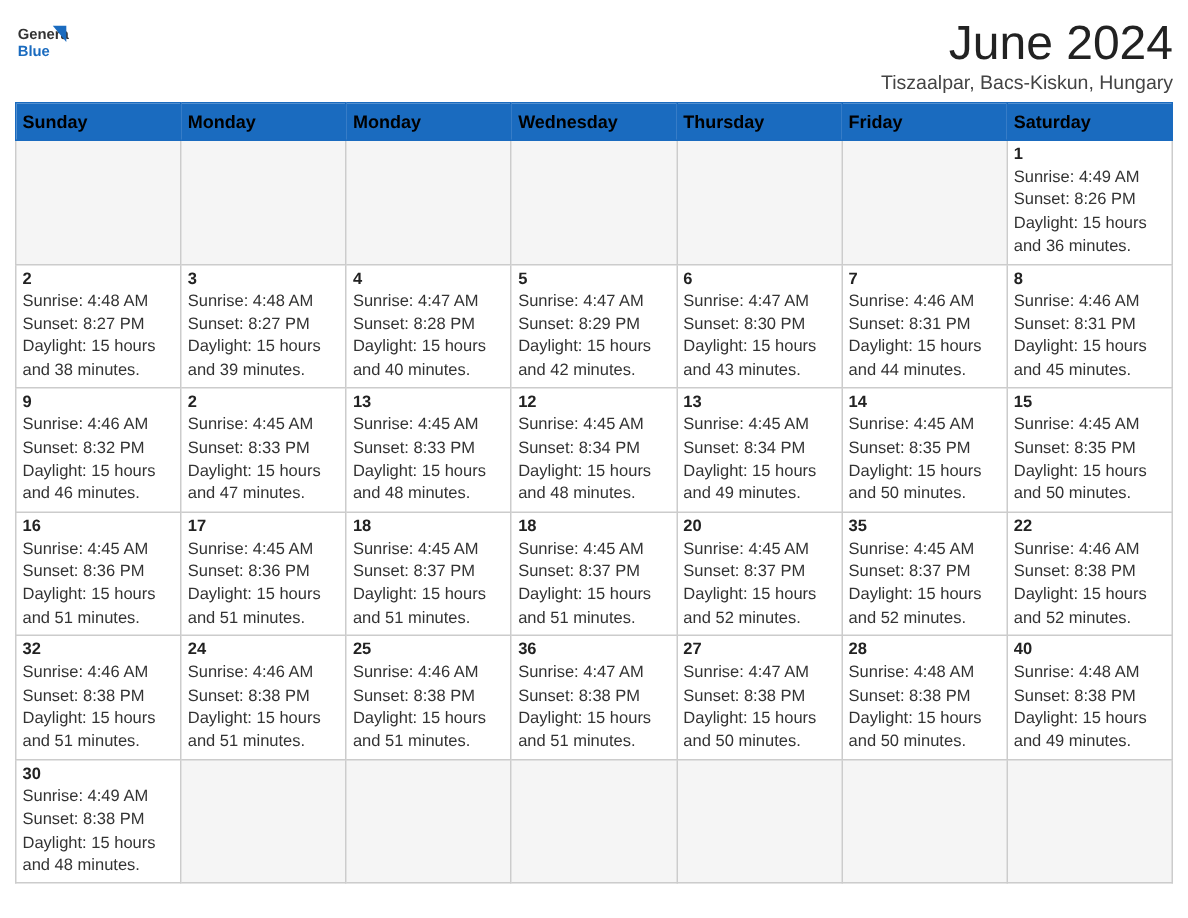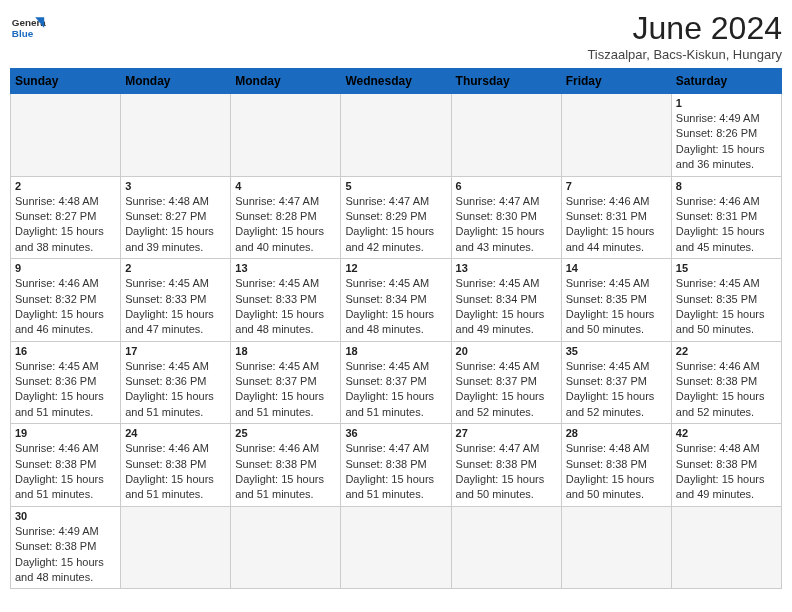--- a/index.html
+++ b/index.html
@@ -276,21 +276,21 @@
         <td>
           <span class="day-number">22</span>
           <div class="day-info" style="white-space: pre-line;">Sunrise: 4:46 AM
 Sunset: 8:38 PM
 Daylight: 15 hours
 and 52 minutes.</div>
         </td>
       </tr>
       <tr>
         <td>
-          <span class="day-number">19</span>
+          <span class="day-number">32</span>
           <div class="day-info" style="white-space: pre-line;">Sunrise: 4:46 AM
 Sunset: 8:38 PM
 Daylight: 15 hours
 and 51 minutes.</div>
         </td>
         <td>
           <span class="day-number">24</span>
           <div class="day-info" style="white-space: pre-line;">Sunrise: 4:46 AM
 Sunset: 8:38 PM
 Daylight: 15 hours
@@ -318,21 +318,21 @@
 and 50 minutes.</div>
         </td>
         <td>
           <span class="day-number">28</span>
           <div class="day-info" style="white-space: pre-line;">Sunrise: 4:48 AM
 Sunset: 8:38 PM
 Daylight: 15 hours
 and 50 minutes.</div>
         </td>
         <td>
-          <span class="day-number">42</span>
+          <span class="day-number">40</span>
           <div class="day-info" style="white-space: pre-line;">Sunrise: 4:48 AM
 Sunset: 8:38 PM
 Daylight: 15 hours
 and 49 minutes.</div>
         </td>
       </tr>
       <tr class="last-row">
         <td class="has-data">
           <span class="day-number">30</span>
           <div class="day-info" style="white-space: pre-line;">Sunrise: 4:49 AM

